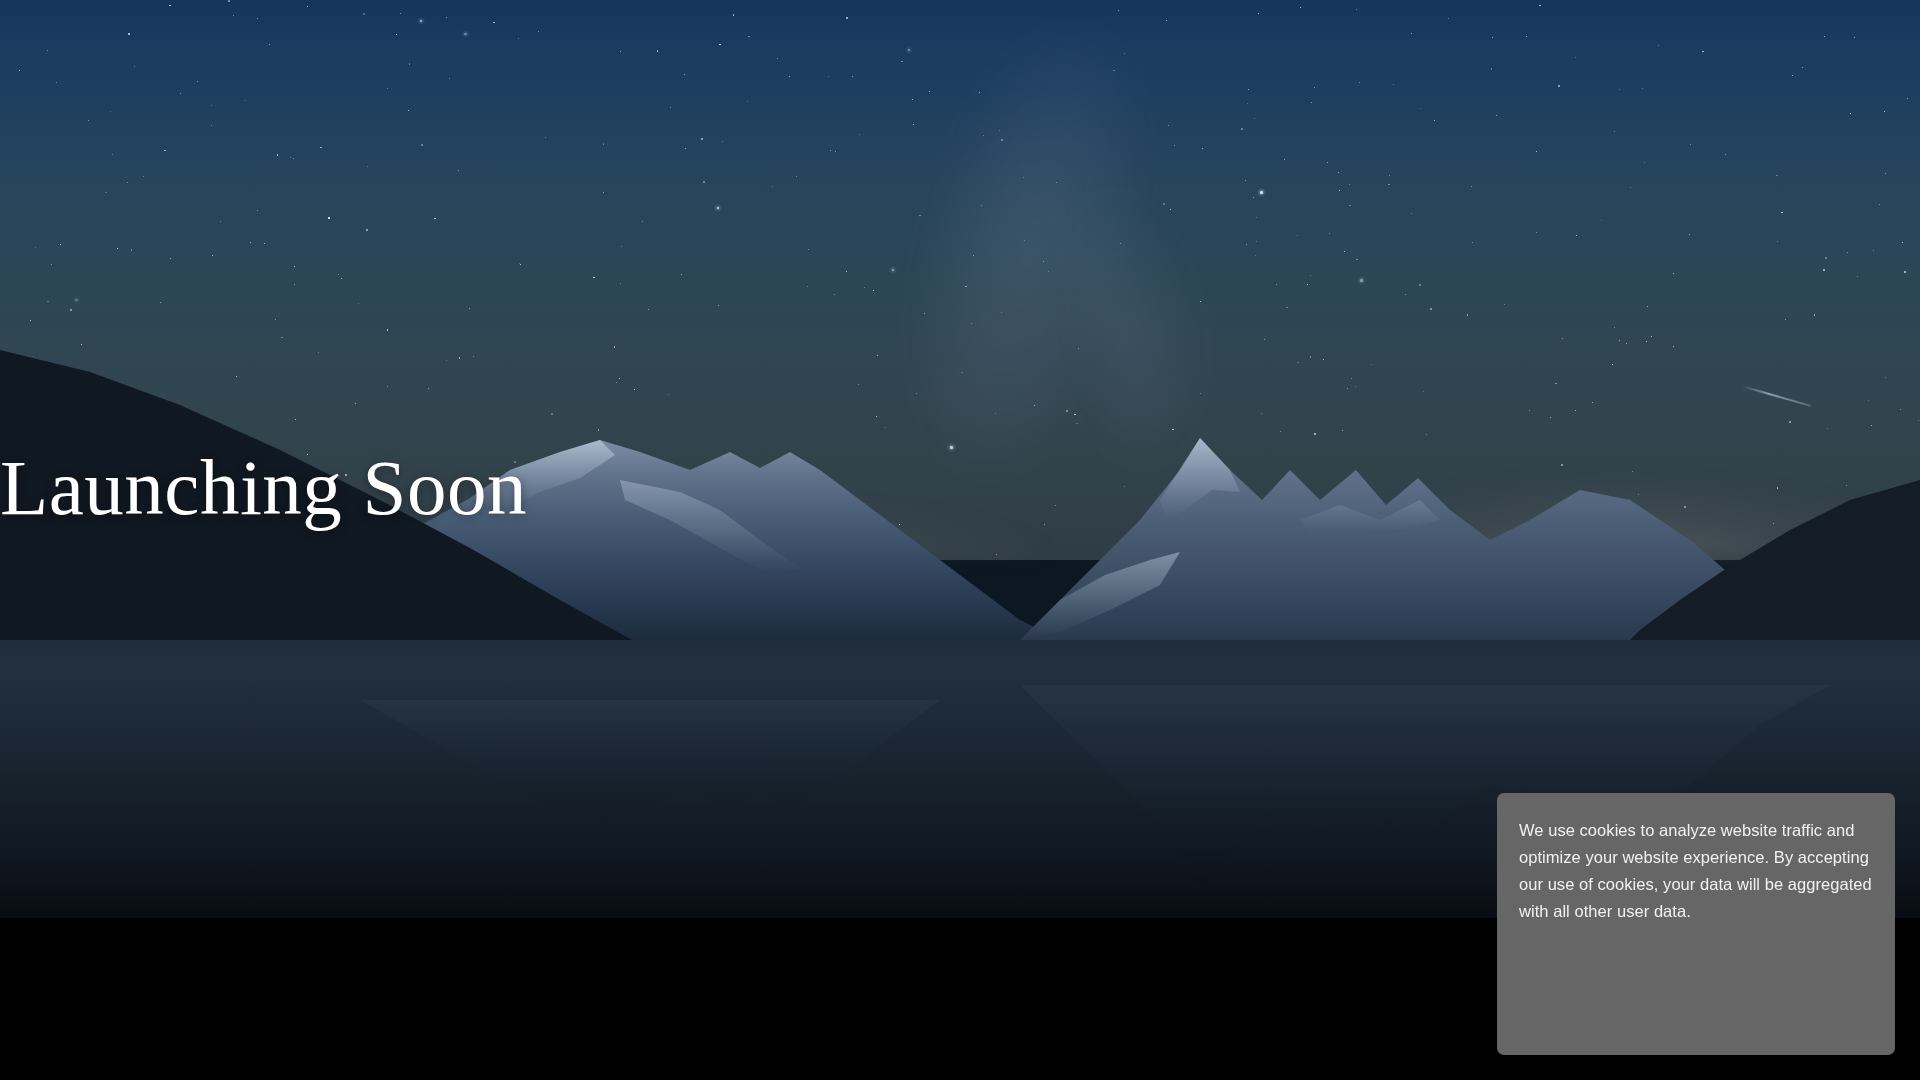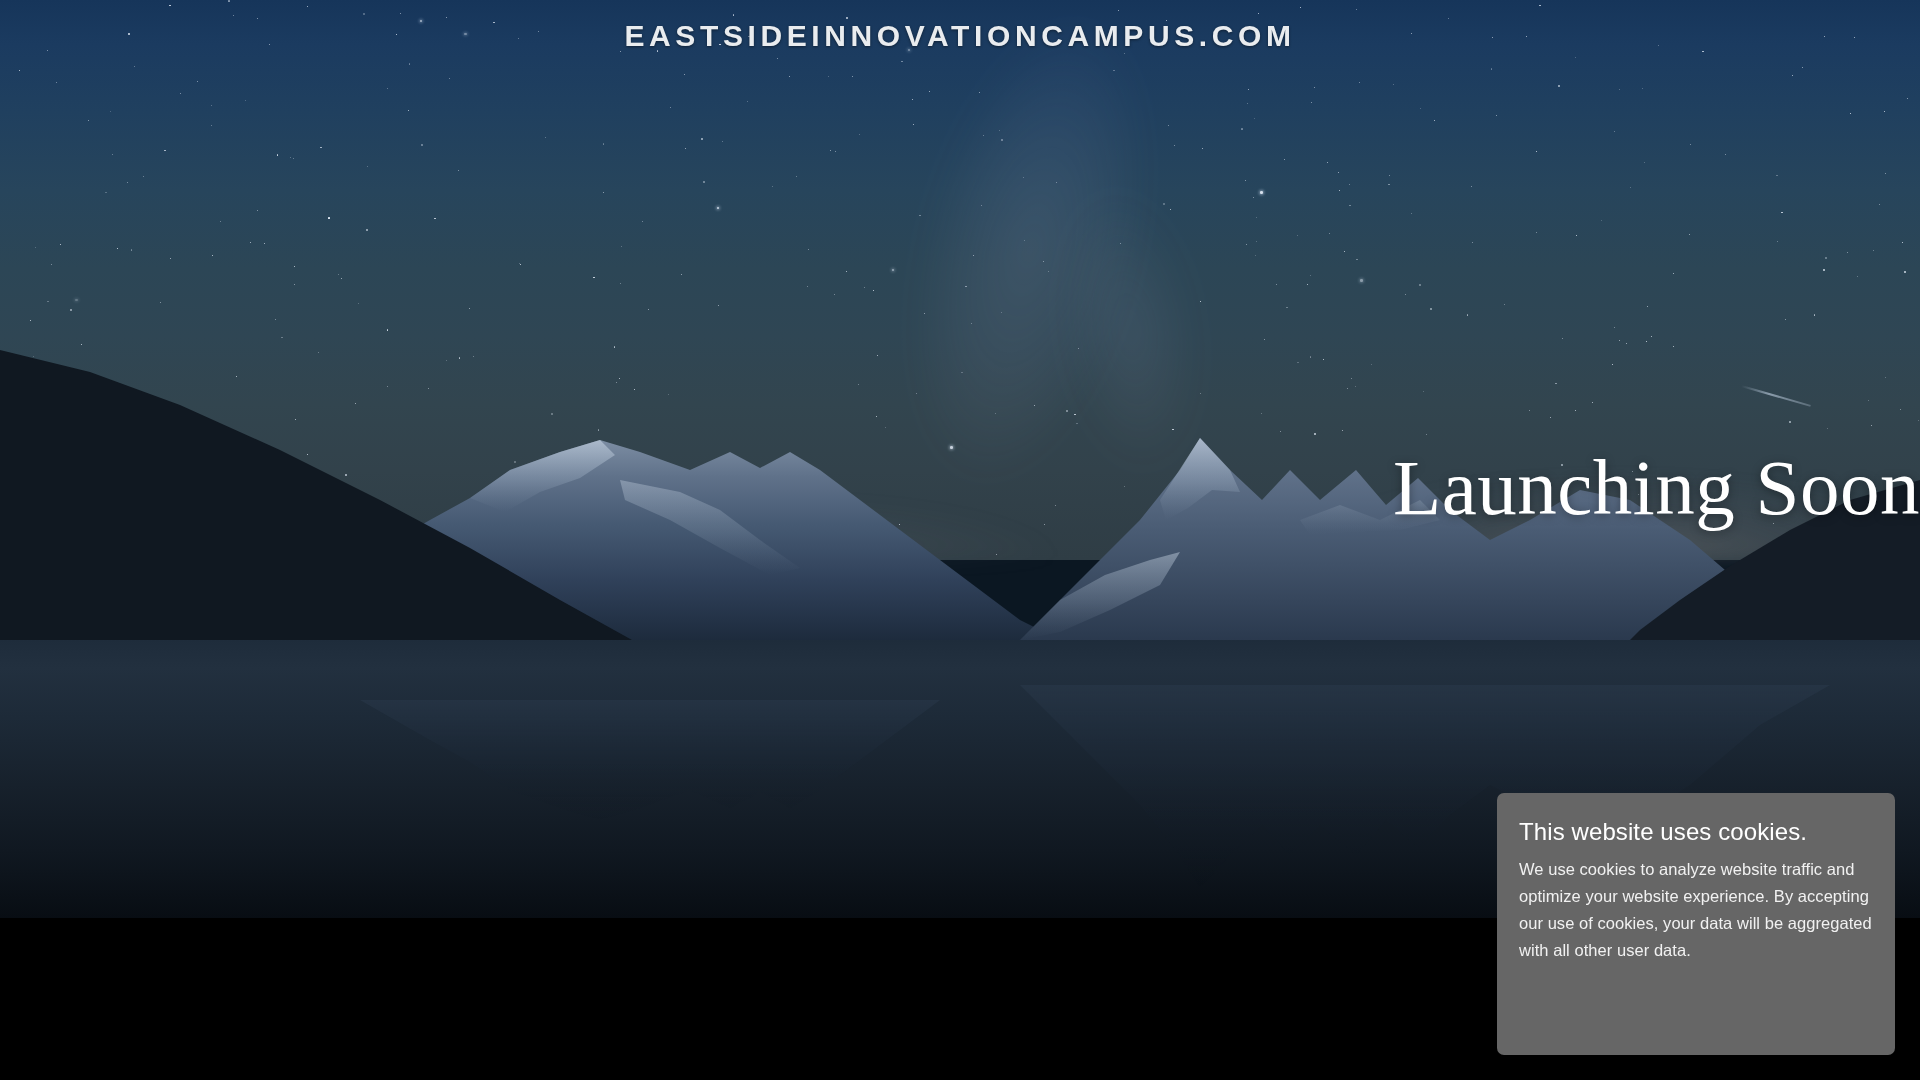--- a/index.html
+++ b/index.html
@@ -142,21 +142,21 @@
     line-height: 36px;
     text-shadow: 0 1px 3px rgba(0,0,0,0.45);
     z-index: 30;
   }
 
   
   .headline {
     position: absolute;
     left: 0; top: 440px;
     width: 1920px;
-    text-align: right;
+    text-align: left;
     color: #ffffff;
     font-family: "Liberation Serif", "DejaVu Serif", serif;
     font-size: 79px;
     font-weight: normal;
     line-height: 95px;
     letter-spacing: 0.5px;
     text-shadow: 0 2px 10px rgba(0,0,0,0.35);
     z-index: 30;
   }
 
@@ -665,29 +665,27 @@
                  L 640,168 L 690,150 L 730,168 L 760,152 L 790,168 L 820,150
                  L 860,120 L 900,90 L 940,60 L 360,60 Z" fill="url(#gRefl)" opacity="0.5"></path>
 
         <path d="M 1020,45 L 1060,85 L 1100,125 L 1140,165 L 1180,215 L 1200,248
                  L 1230,215 L 1262,185 L 1290,215 L 1320,185 L 1356,215 L 1386,180
                  L 1418,207 L 1450,175 L 1490,145 L 1530,165 L 1580,195 L 1630,185
                  L 1690,145 L 1760,85 L 1830,45 L 1020,45 Z" fill="url(#gRefl)" opacity="0.48"></path>
       </svg>
     </div>
 
-    <div class="site-title">EASTSIDEINNOVATIONCAMPUS.COM</div>
 
     <h1 class="headline">Launching Soon</h1>
   </div>
 
   <div class="footer">
     
 
     
   </div>
 
   <div class="cookie-banner">
-    <div class="cookie-title">This website uses cookies.</div>
     <div class="cookie-body">We use cookies to analyze website traffic and optimize your website experience. By accepting our use of cookies, your data will be aggregated with all other user data.</div>
   </div>
 
 </div>
 
 </body></html>

